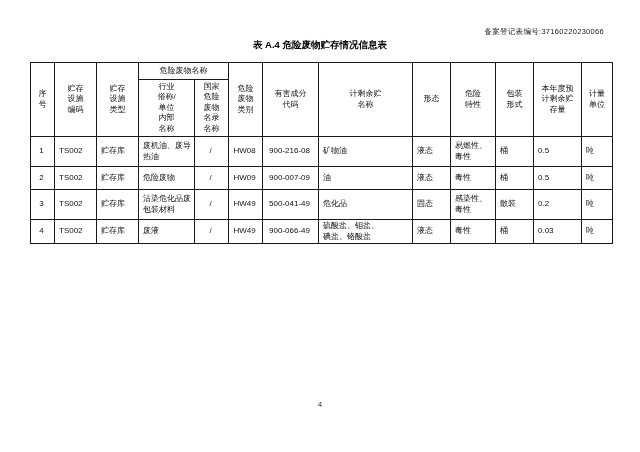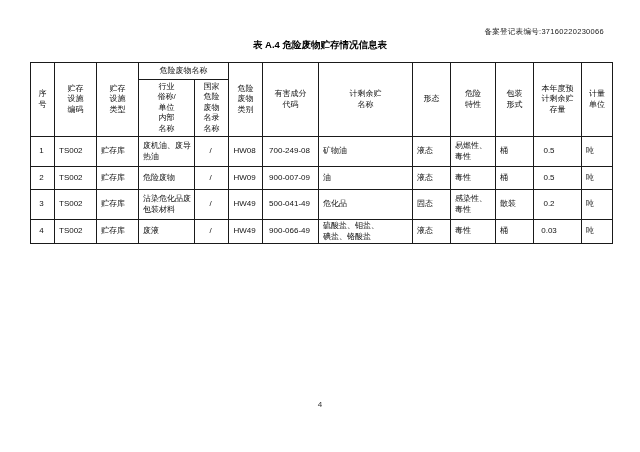--- a/index.html
+++ b/index.html
@@ -22,21 +22,21 @@
   }
   .waste th, .waste td {
     border:1px solid #1a1a1a;
     font-size:8px; font-weight:normal; line-height:1.3;
     white-space:pre-line; vertical-align:middle;
     padding:1px 3px; overflow:hidden;
   }
   .waste th { text-align:center; padding:1px 1px; }
   .waste td { text-align:left; padding-left:4px; }
   .waste td.c { text-align:center; padding-left:1px; }
-  .waste td.r { text-align:center; padding-right:21px; }
+  .waste td.r { text-align:left; padding-right:21px; }
   tr.hrow1 { height:17px; }
   tr.hrow2 { height:57px; }
   tr.drow1 { height:30px; }
   tr.drow2 { height:23px; }
   tr.drow3 { height:30px; }
   tr.drow4 { height:24px; }
   .page-num {
     position:absolute; top:400px; left:0; width:100%;
     text-align:center; font-size:8px; color:#333333;
   }
@@ -109,21 +109,21 @@
       </tr>
 
       <tr class="drow1">
         <td class="c">1</td>
         <td>TS002</td>
         <td>贮存库</td>
         <td>废机油、废导
 热油</td>
         <td class="c">/</td>
         <td class="c">HW08</td>
-        <td class="c">700-249-08</td>
+        <td class="c">900-216-08</td>
         <td>矿物油</td>
         <td>液态</td>
         <td>易燃性、
 毒性</td>
         <td>桶</td>
         <td class="r">0.5</td>
         <td>吨</td>
       </tr>
 
       <tr class="drow2">

